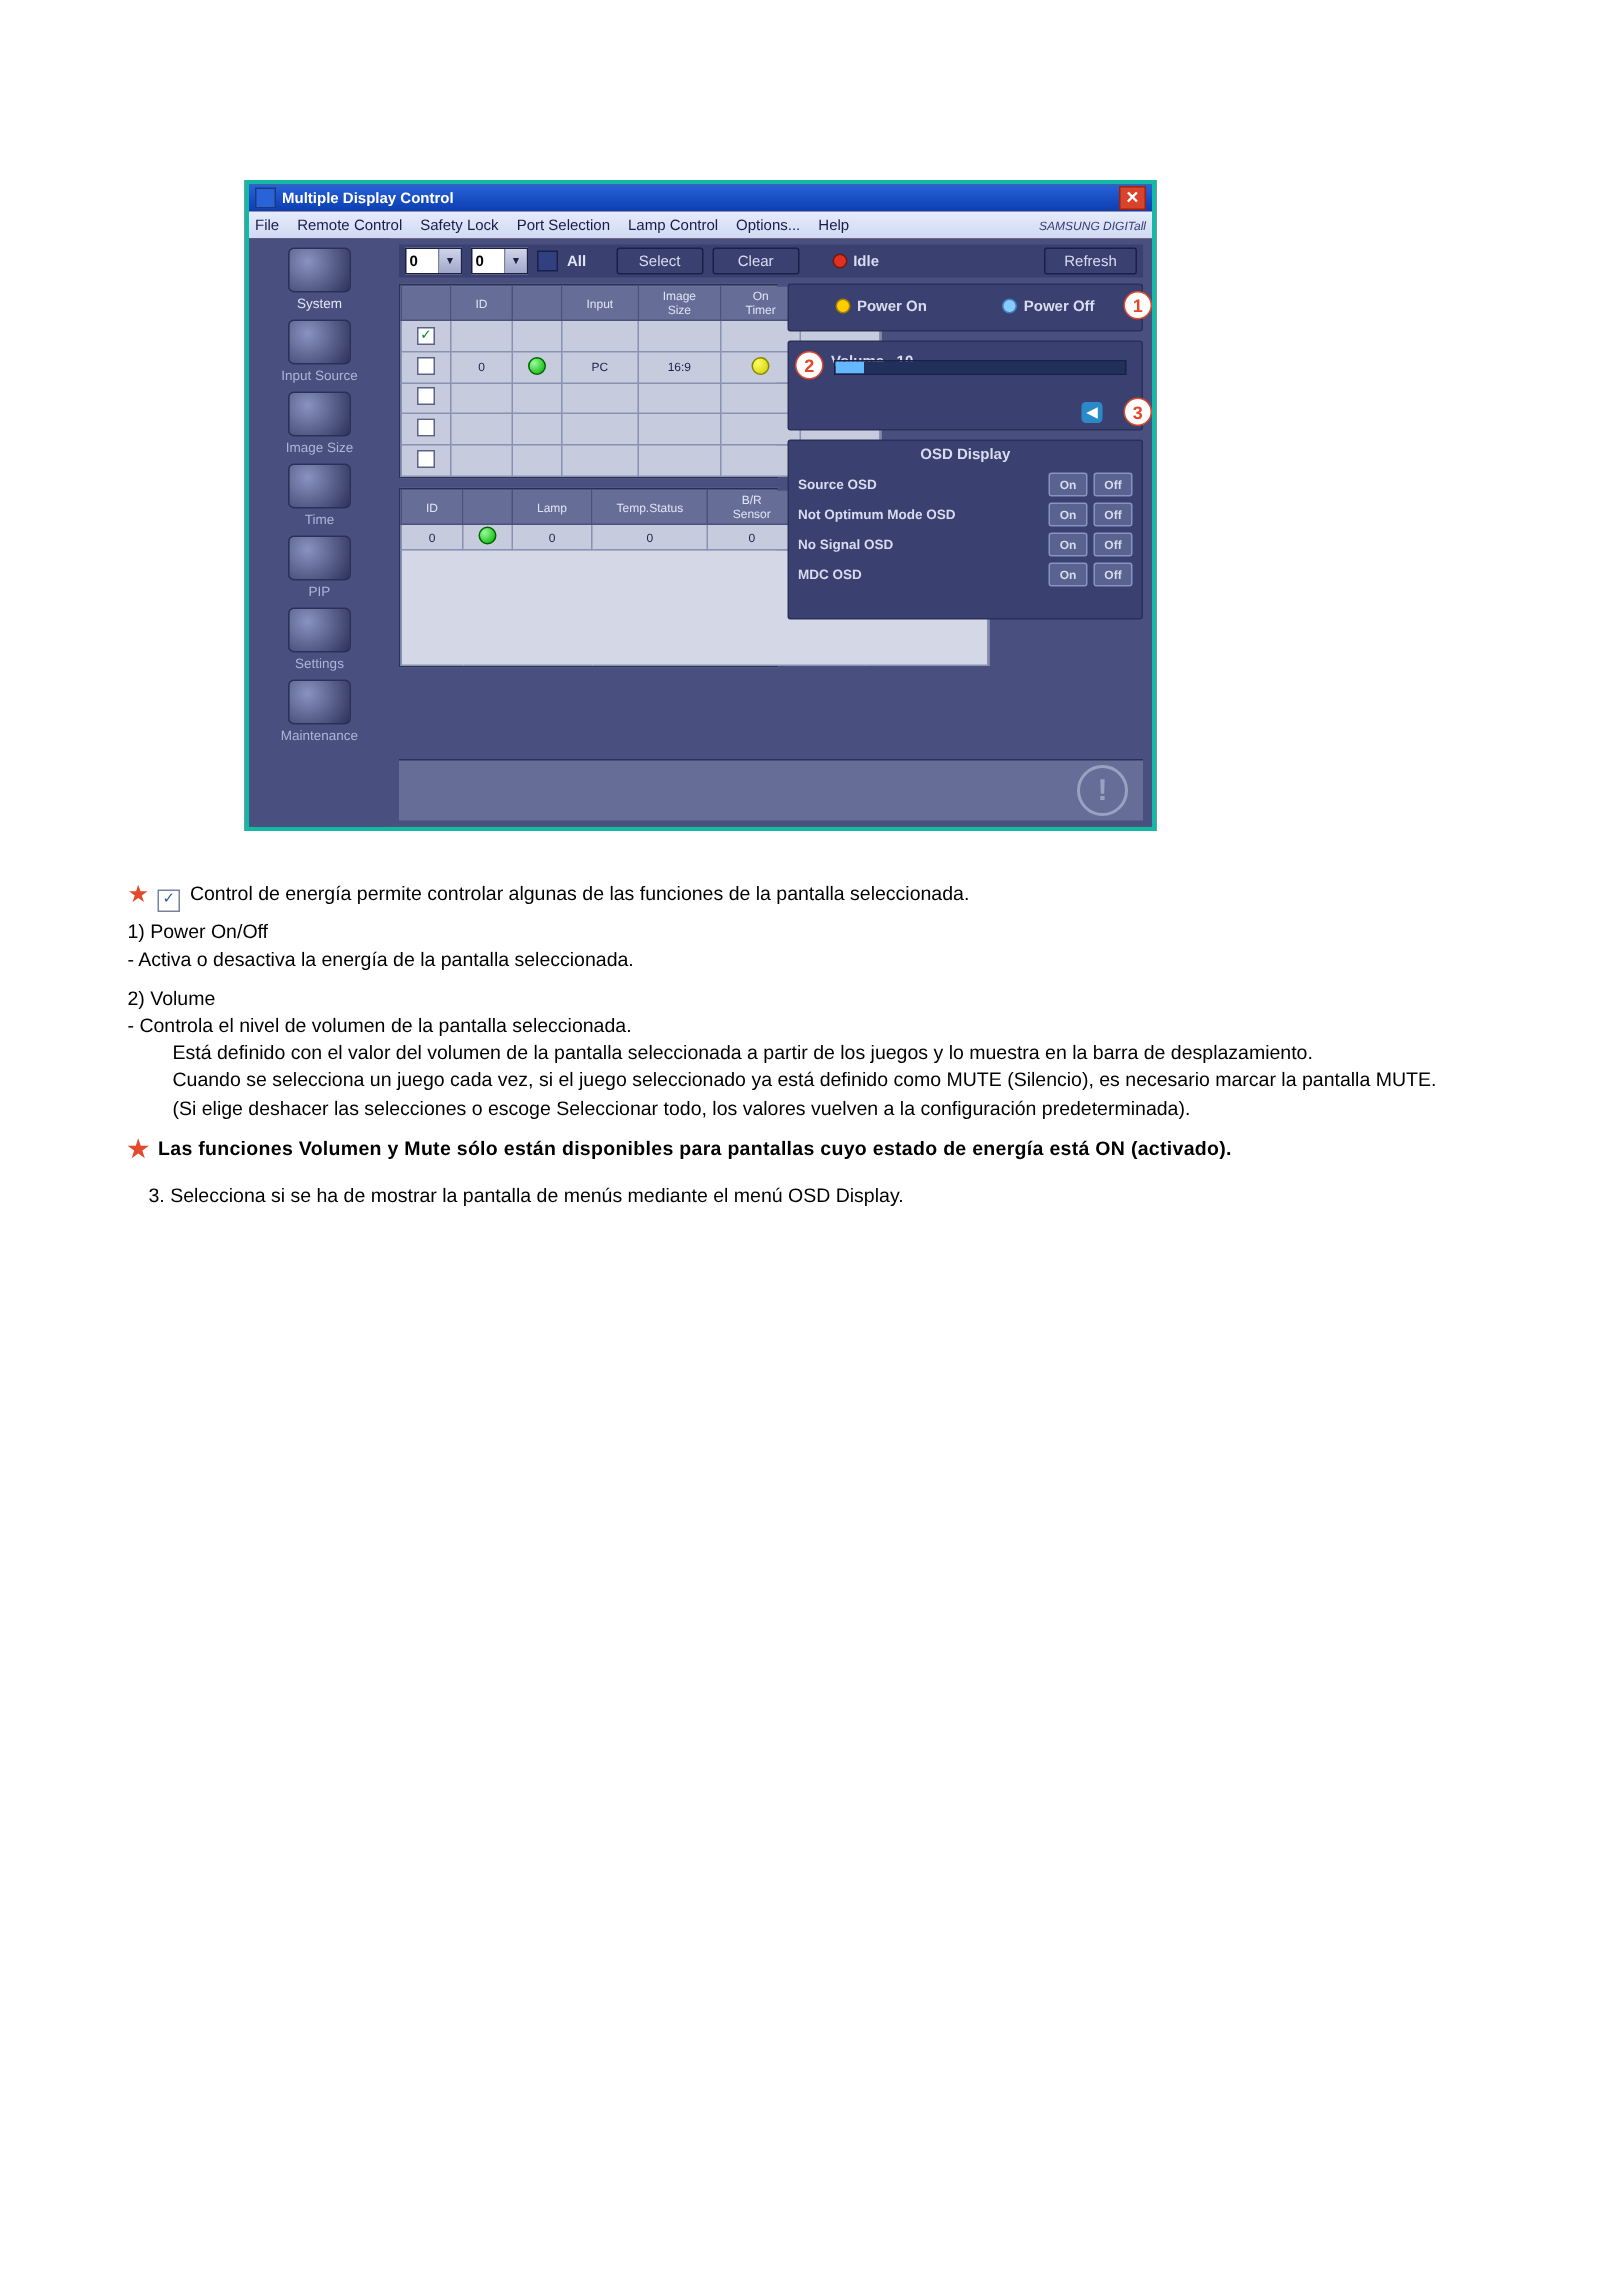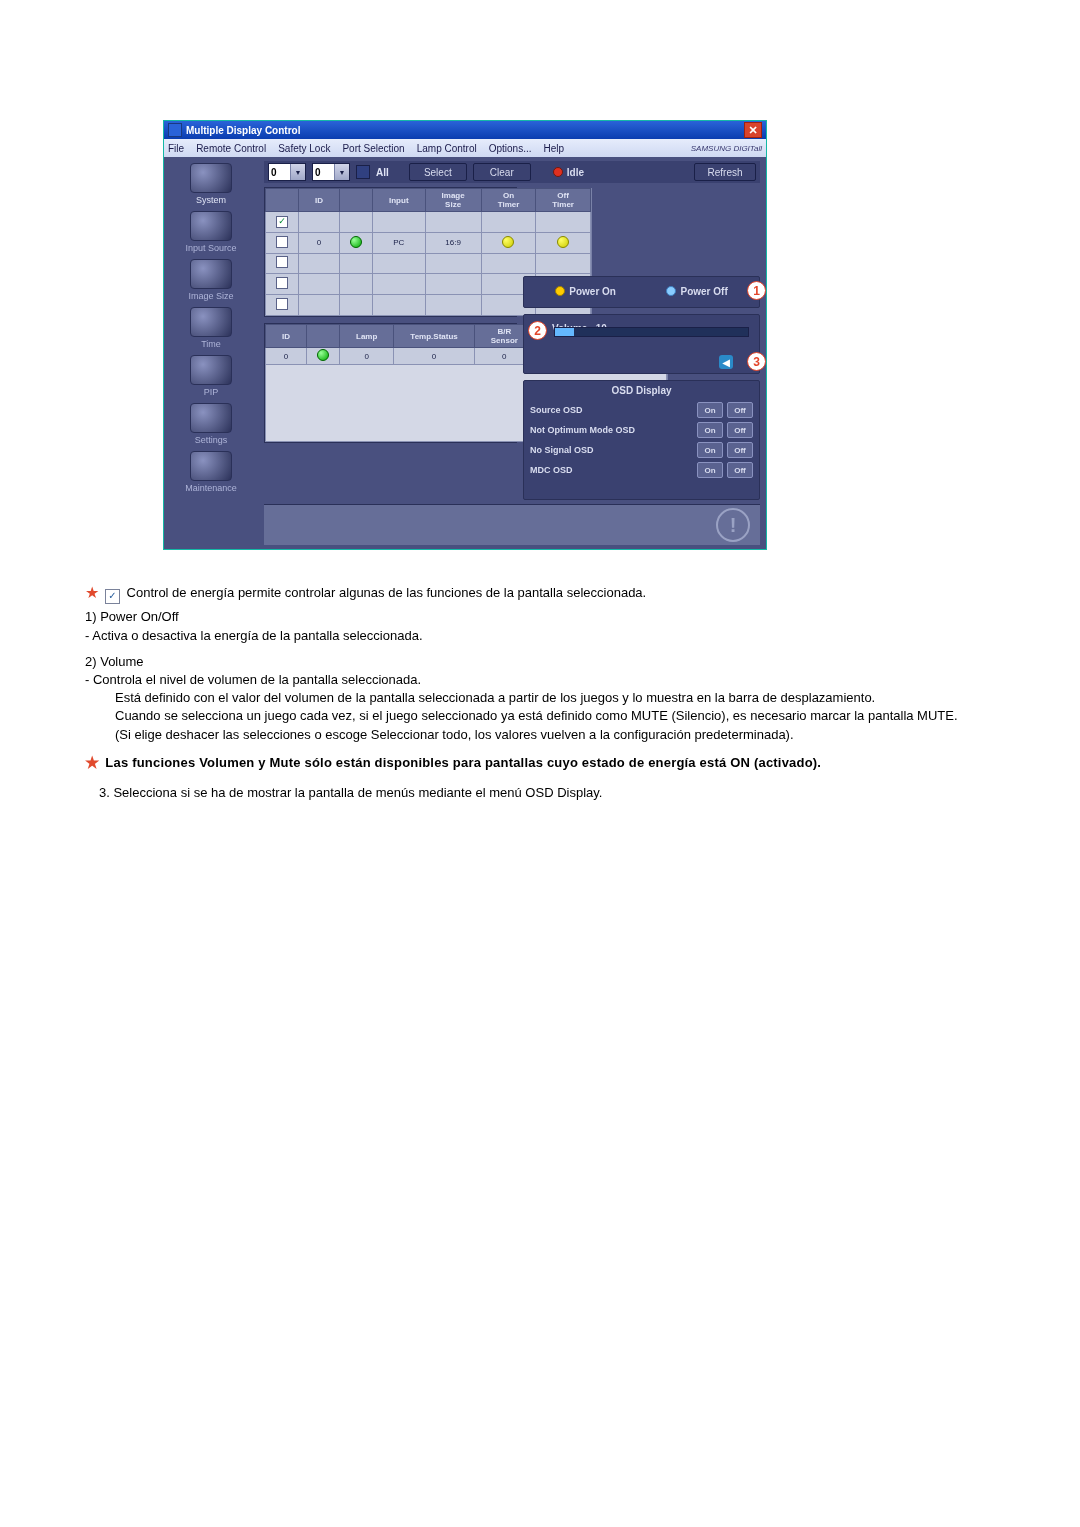--- a/index.html
+++ b/index.html
@@ -11,21 +11,21 @@
     width: 1080px;
   }
   .page {
     padding: 120px 50px 60px 85px;
   }
 
   
   .window {
     width: 602px;
     margin-left: 78px;
-    border: 1px solid #14b8a6;
+    border: 3px solid #14b8a6;
     background: #7f1d1d;
     font-size: 10px;
   }
   .titlebar {
     height: 18px;
     background: linear-gradient(to bottom, #2a63d8, #0a3db0);
     display: flex;
     align-items: center;
     color: #fff;
     font-weight: bold;
@@ -165,21 +165,21 @@
   .dtable {
     background: #aeb4d0;
     border: 1px solid #2a3058;
   }
   .dtable table { width: 100%; border-collapse: collapse; font-size: 8px; }
   .dtable thead th {
     background: #666e98;
     color: #e0e4f5;
     border: 1px solid #4a527c;
     padding: 2px 16px;
-    font-weight: bold;
+    font-weight: normal;
     height: 12px;
   }
   .dtable tbody td {
     background: #c6ccde;
     border: 1px solid #8a92b4;
     height: 14px;
     color: #1a2048;
     text-align: center;
   }
   .chk {
@@ -209,21 +209,20 @@
     border-left: 1px solid #7a82a8;
   }
   .table-wrap { display: flex; }
   .table-wrap > table { flex: 1; }
 
   .right-panel {
     flex: 1;
     display: flex;
     flex-direction: column;
     gap: 6px;
-    justify-content: flex-end;
   }
   .group-box {
     background: #3a4170;
     border: 1px solid #2a3058;
     padding: 4px 6px;
     color: #d8dcef;
     border-radius: 2px;
     position: relative;
   }
   .power-row {

